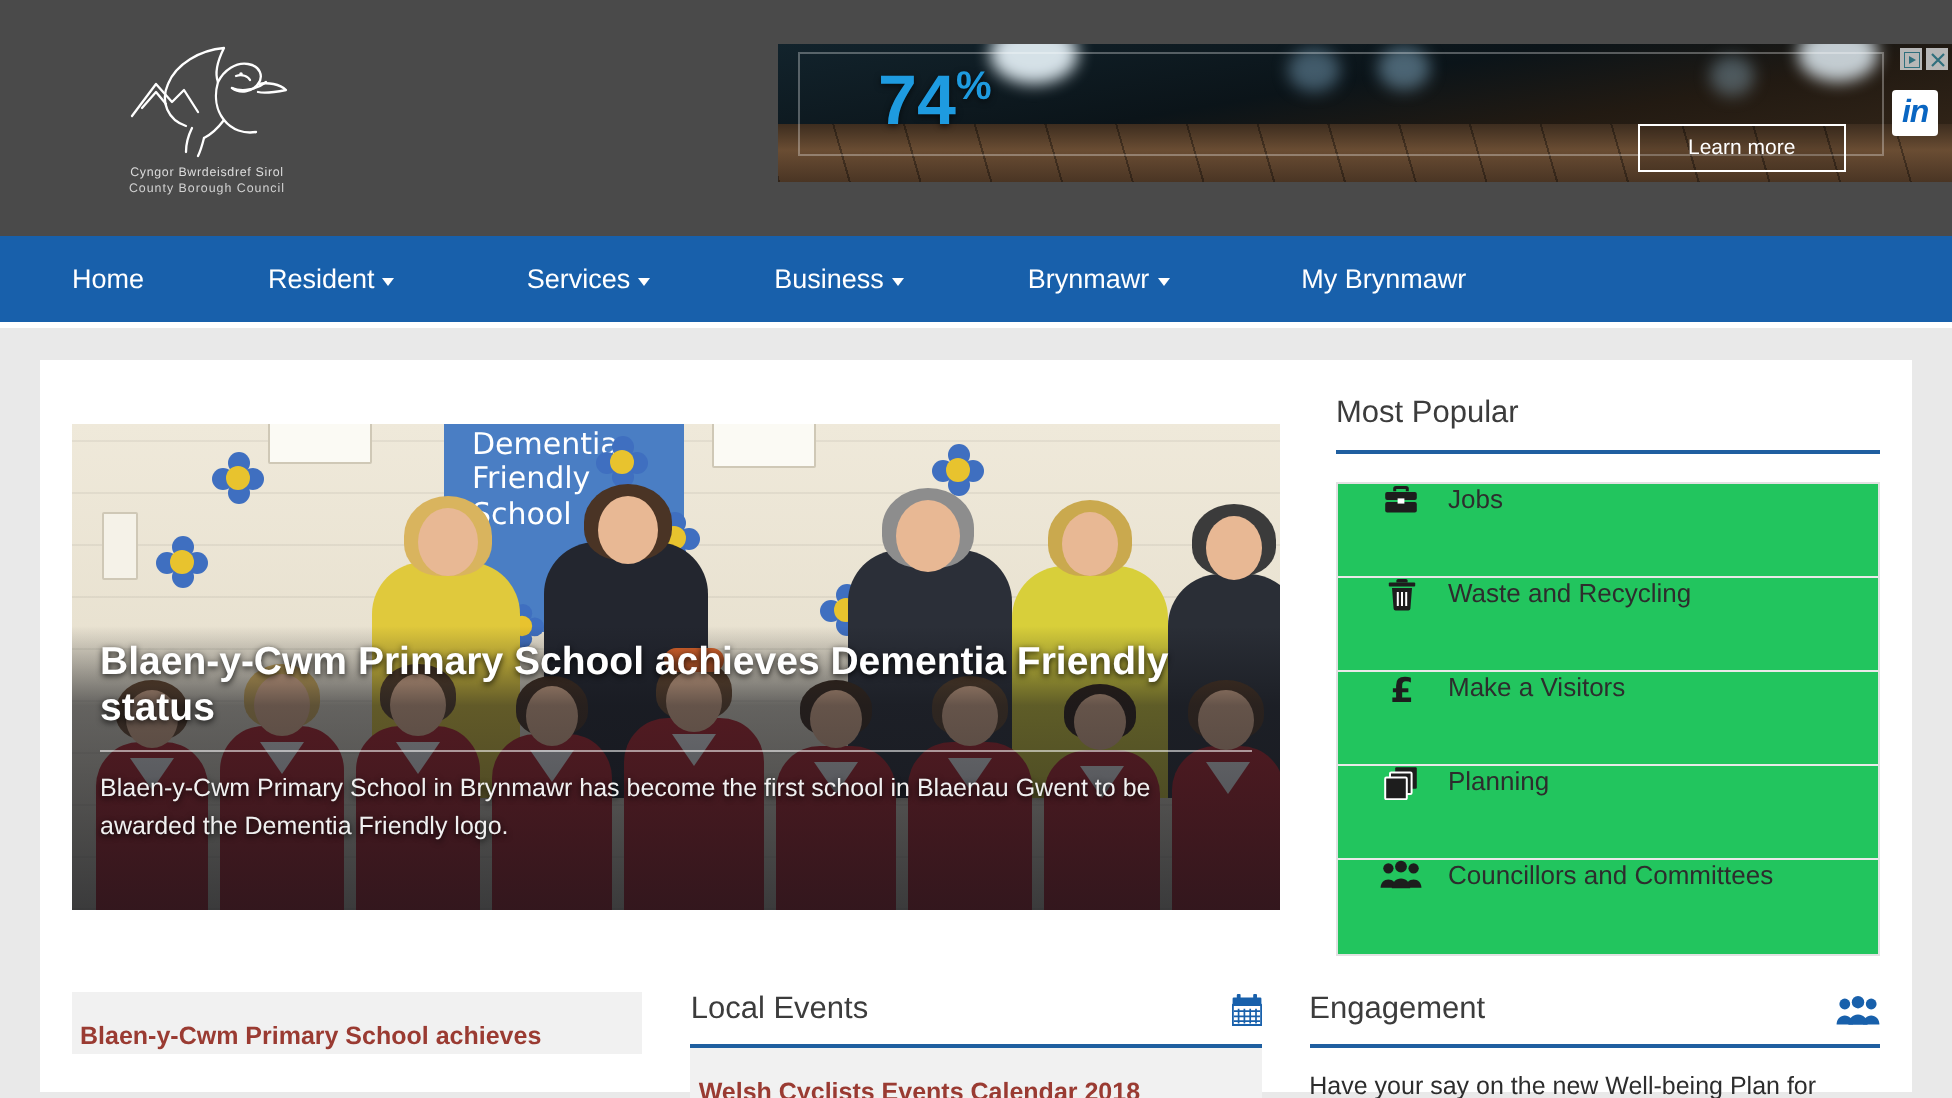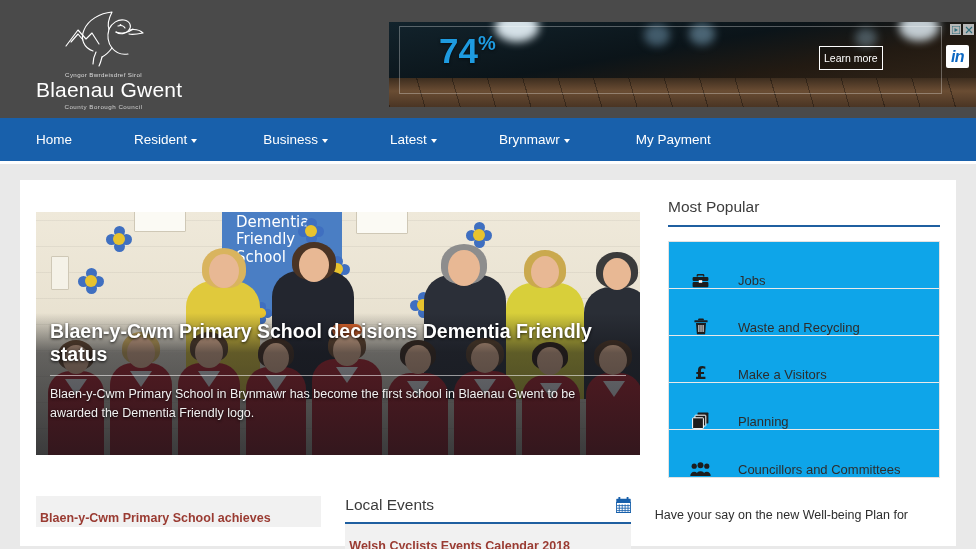--- a/index.html
+++ b/index.html
@@ -35,21 +35,21 @@
     color: #ffffff; white-space: nowrap; font-weight: 400;
   }
   .logo-tag-bot {
     font-size: 6.2px; letter-spacing: .5px; color: #d2d2d2;
     margin-top: 1px; white-space: nowrap;
   }
 
   
   .ad-banner {
     position: absolute; left: 389px; top: 22px;
-    width: 587px; height: 85px;
+    width: 587px; height: 69px;
     background: linear-gradient(170deg,#12232c 0%,#0b1419 40%,#221a12 62%,#3a2a1b 100%);
     overflow: hidden;
   }
   .ad-bokeh { position: absolute; border-radius: 50%; filter: blur(4px); }
   .b1 { width: 44px; height: 30px; left: 106px; top: -10px; background: rgba(228,240,246,.93); }
   .b2 { width: 26px; height: 22px; left: 255px; top: 2px;  background: rgba(120,160,185,.5); }
   .b3 { width: 26px; height: 22px; left: 300px; top: 1px;  background: rgba(135,175,200,.52); }
   .b4 { width: 22px; height: 20px; left: 466px; top: 6px;  background: rgba(150,185,205,.4); }
   .b5 { width: 40px; height: 28px; left: 510px; top: -9px; background: rgba(225,236,243,.85); }
   .ad-planks {
@@ -67,22 +67,22 @@
     font-size: 35px; font-weight: bold; color: #1e9be0;
     text-shadow: 0 1px 3px rgba(0,0,0,.6); line-height: 1;
   }
   .ad-pct sup { font-size: 20px; vertical-align: super; }
   .ad-copy {
     position: absolute; left: 160px; top: 14px; width: 250px;
     color: #fff; font-size: 13.5px; line-height: 1.28; text-align: center;
     text-shadow: 0 1px 3px rgba(0,0,0,.8);
   }
   .ad-cta {
-    position: absolute; left: 430px; top: 24px;
-    padding: 5px 4px; border: 1px solid #fff; color: #fff;
+    position: absolute; left: 430px; top: 40px;
+    padding: 5px 24px; border: 1px solid #fff; color: #fff;
     font-size: 10.5px; background: rgba(0,0,0,.12);
   }
   .ad-li {
     position: absolute; right: 7px; top: 23px;
     width: 23px; height: 23px; background: #fff; border-radius: 2px;
     color: #0a66c2; font-size: 16px; font-weight: bold; font-style: italic;
     text-align: center; line-height: 23px; letter-spacing: -.6px;
   }
   .ad-choices { position: absolute; right: 2px; top: 2px; display: flex; gap: 2px; }
   .adc-box {
@@ -201,23 +201,23 @@
   }
   .feat-desc {
     position: absolute; left: 14px; right: 14px; top: 173px;
     color: #f0f0f0; font-size: 12.5px; line-height: 1.55;
     text-shadow: 0 1px 3px rgba(0,0,0,.9);
   }
 
   
   .pop-list { margin-top: 14px; border: 1px solid #e2e2e2; }
   .pop-item {
-    height: 47px; display: flex; align-items: flex-end; gap: 27px;
+    height: 47px; display: flex; align-items: flex-start; gap: 13px;
     padding-left: 21px; border-bottom: 1px solid #e9e9e9;
-    font-size: 13px; color: #2d2d2d; cursor: pointer; background: #0ea5e9;
+    font-size: 13px; color: #2d2d2d; cursor: pointer; background: #22c55e;
   }
   .pop-item:last-child { border-bottom: none; }
   .pop-ico { width: 21px; display: flex; justify-content: center; color: #1d1d1d; }
 
   
   .bottom-row { display: flex; gap: 24px; margin-top: 18px; }
   .bcol { flex: 1; }
   .bcol-head {
     font-size: 15.5px; color: #3c3c3c; padding-bottom: 8px;
     border-bottom: 2px solid #1f5fa0;
@@ -247,21 +247,20 @@
         <path d="M77 22 C82 21 88 22 91 25 C86 26 81 27 77 26"></path>
         <path d="M66 18 C69 17 72 18 73 20"></path>
         <circle cx="68.5" cy="17" r=".9" fill="#fff" stroke="none"></circle>
         <path d="M57 21 C55 28 56 35 60 40 C64 45 70 47 76 46"></path>
         <path d="M60 40 C57 44 54 47 50 49"></path>
         <path d="M44 44 C42 48 41 52 41 56"></path>
         <path d="M50 49 C49 53 48 56 47 58"></path>
       </g>
     </svg>
     <div class="logo-tag-top">Cyngor Bwrdeisdref Sirol</div>
-    <div class="logo-name">Blaenau Gwent</div>
     <div class="logo-tag-bot">County Borough Council</div>
   </div>
 
   <div class="ad-banner">
     <div class="ad-bokeh b1"></div>
     <div class="ad-bokeh b2"></div>
     <div class="ad-bokeh b3"></div>
     <div class="ad-bokeh b4"></div>
     <div class="ad-bokeh b5"></div>
     <div class="ad-planks"></div>
@@ -296,33 +295,33 @@
 
 <div class="main-nav">
   <div class="nav-item n0">
     <span>Home</span>
   </div>
   <div class="nav-item n1">
     <span>Resident</span>
     <span class="nav-caret"></span>
   </div>
   <div class="nav-item n2">
+    <span>Services</span>
+    <span class="nav-caret"></span>
+  </div>
+  <div class="nav-item n3">
     <span>Business</span>
-    <span class="nav-caret"></span>
-  </div>
-  <div class="nav-item n3">
-    <span>Latest</span>
     <span class="nav-caret"></span>
   </div>
   <div class="nav-item n4">
     <span>Brynmawr</span>
     <span class="nav-caret"></span>
   </div>
   <div class="nav-item n5">
-    <span>My Payment</span>
+    <span>My Brynmawr</span>
   </div>
 </div>
 
 <div class="page-wrap">
 <div class="content-card">
 
   <div class="top-row">
 
     <div class="col-left">
 
@@ -449,21 +448,21 @@
           <div class="head" style="left:369px;top:133px;width:26px;height:29px;"></div>
           <div class="hair" style="left:430px;top:126px;width:38px;height:30px;background:#5a4129;"></div>
           <div class="head" style="left:435px;top:131px;width:28px;height:30px;"></div>
           <div class="hair" style="left:496px;top:130px;width:36px;height:28px;background:#2f2016;"></div>
           <div class="head" style="left:501px;top:135px;width:26px;height:28px;"></div>
           <div class="hair" style="left:558px;top:128px;width:38px;height:30px;background:#4d3522;"></div>
           <div class="head" style="left:563px;top:133px;width:28px;height:30px;"></div>
         </div>
 
         <div class="overlay-grad"></div>
-        <div class="feat-title">Blaen-y-Cwm Primary School decisions Dementia Friendly status</div>
+        <div class="feat-title">Blaen-y-Cwm Primary School achieves Dementia Friendly status</div>
         <div class="feat-rule"></div>
         <div class="feat-desc">Blaen-y-Cwm Primary School in Brynmawr has become the first school in Blaenau Gwent to be awarded the Dementia Friendly logo.</div>
       </div>
     </div>
 
     <div class="col-right">
       <div class="sec-head">Most Popular</div>
 
       <div class="pop-list">
 
@@ -548,18 +547,31 @@
             <path d="M3.3 7.4v7.4M6.2 7.4v7.4M9.1 7.4v7.4M12 7.4v7.4M1 8.6h13M1 11.2h13M1 13.6h13" stroke="#1860ab" stroke-width=".85" fill="none"></path>
           </svg>
         </span>
       </div>
       <div class="b-fill">
         <div class="blink">Welsh Cyclists Events Calendar 2018</div>
       </div>
     </div>
 
     <div class="bcol">
+      <div class="bcol-head">
+        <span>Engagement</span>
+        <span class="bcol-ico">
+          <svg width="22" height="15" viewBox="0 0 22 15" fill="#1860ab">
+            <circle cx="4.4" cy="4" r="2.7"></circle>
+            <path d="M0.3 14.2c0-2.6 1.8-4.4 4.1-4.4s4.1 1.8 4.1 4.4z"></path>
+            <circle cx="17.6" cy="4" r="2.7"></circle>
+            <path d="M13.5 14.2c0-2.6 1.8-4.4 4.1-4.4s4.1 1.8 4.1 4.4z"></path>
+            <circle cx="11" cy="3.1" r="3.1"></circle>
+            <path d="M6.2 14.4c0-3 2.1-5.1 4.8-5.1s4.8 2.1 4.8 5.1z"></path>
+          </svg>
+        </span>
+      </div>
       <div class="btext">Have your say on the new Well-being Plan for</div>
     </div>
   </div>
 
 </div>
 </div>
 
 </body></html>

